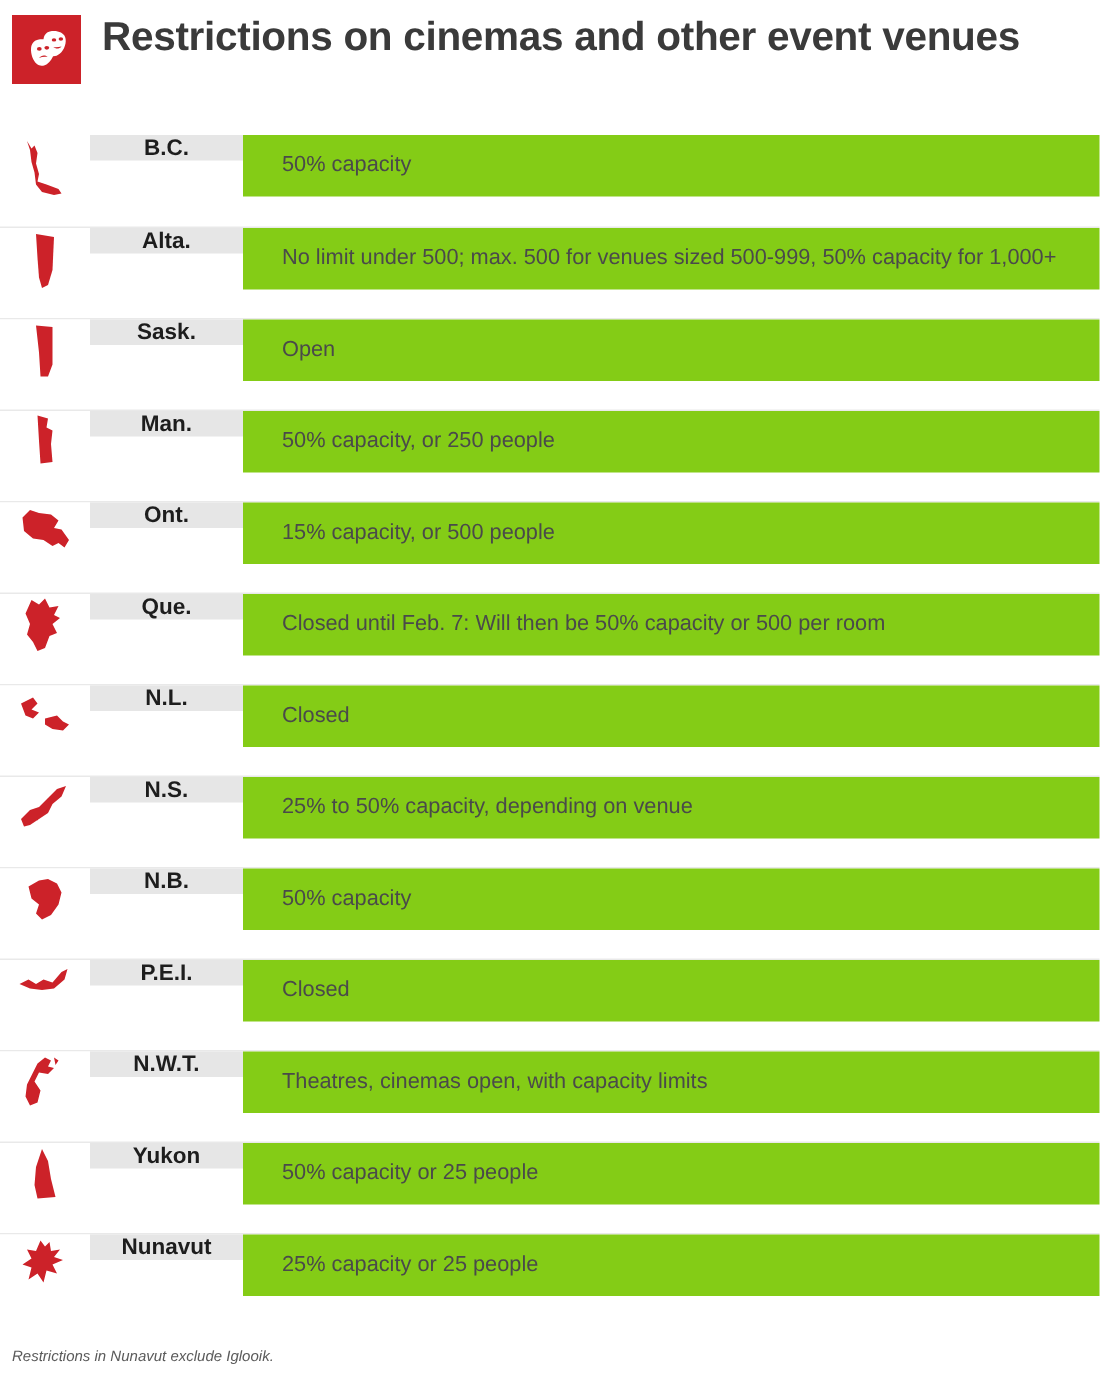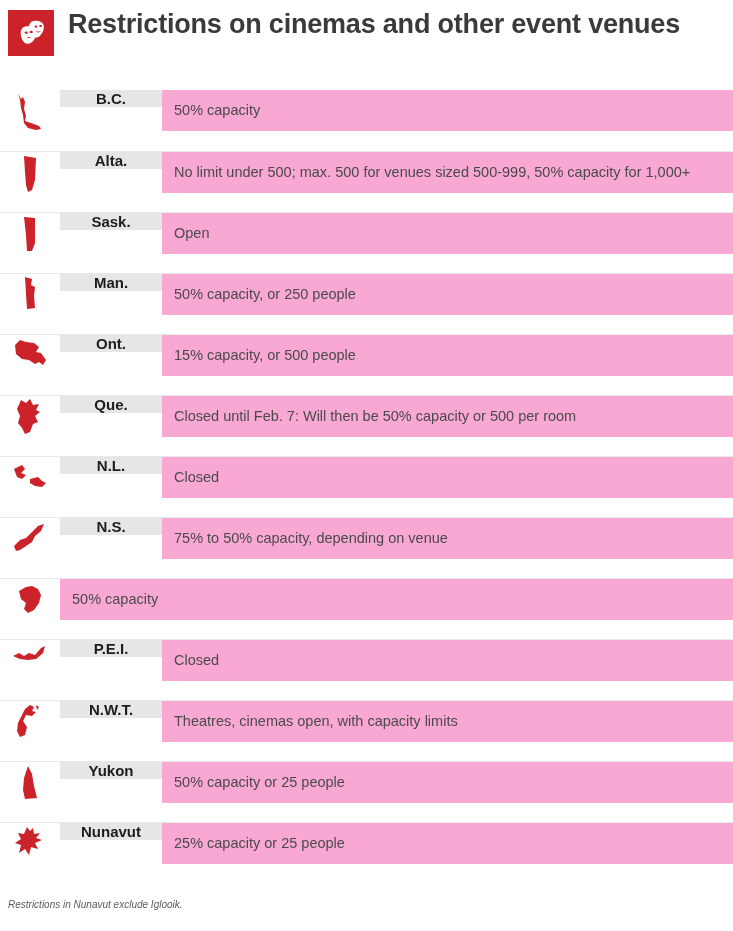--- a/index.html
+++ b/index.html
@@ -80,25 +80,25 @@
     font-weight: bold;
     color: #1d1d1d;
     position: relative;
     z-index: 2;
     text-align: center;
   }
   .cell-desc {
     flex: 1 1 auto;
     display: flex;
     align-items: center;
-    padding: 10px 20px 10px 12px;
+    padding: 10px 20px 10px 26px;
     font-size: 14.5px;
     color: #4a4a4a;
     line-height: 1.45;
-    background: #f9a8d4;
+    background: #84cc16;
     position: relative;
     z-index: 2;
   }
 
   .footnote {
     padding: 16px 8px 0 8px;
     font-size: 10px;
     font-style: italic;
     color: #5a5a5a;
   }
@@ -200,29 +200,30 @@
       <div class="cell-desc">Closed</div>
     </div>
 
     <div class="row">
       <div class="cell-map">
         <svg width="44" height="40" viewBox="0 0 44 40">
             <path fill="#cc2229" d="M6 28 L12 22 L18 20 L24 14 L30 8 L36 6 L33 13 L27 18 L24 24 L18 28 L12 32 L8 33 Z M14 26 L20 24 L17 29 Z"></path>
           </svg>
       </div>
       <div class="cell-label">N.S.</div>
-      <div class="cell-desc">75% to 50% capacity, depending on venue</div>
+      <div class="cell-desc">25% to 50% capacity, depending on venue</div>
     </div>
 
     <div class="row">
       <div class="cell-map">
         <svg width="40" height="42" viewBox="0 0 40 42">
             <path fill="#cc2229" d="M9 12 L16 8 L22 7 L28 10 L31 16 L29 24 L24 31 L18 34 L14 30 L16 24 L11 20 Z"></path>
           </svg>
       </div>
+      <div class="cell-label">N.B.</div>
       <div class="cell-desc">50% capacity</div>
     </div>
 
     <div class="row">
       <div class="cell-map">
         <svg width="44" height="28" viewBox="0 0 44 28">
             <path fill="#cc2229" d="M5 16 L11 13 L16 16 L21 13 L27 15 L33 8 L37 6 L35 13 L28 19 L20 20 L12 19 Z"></path>
           </svg>
       </div>
       <div class="cell-label">P.E.I.</div>

